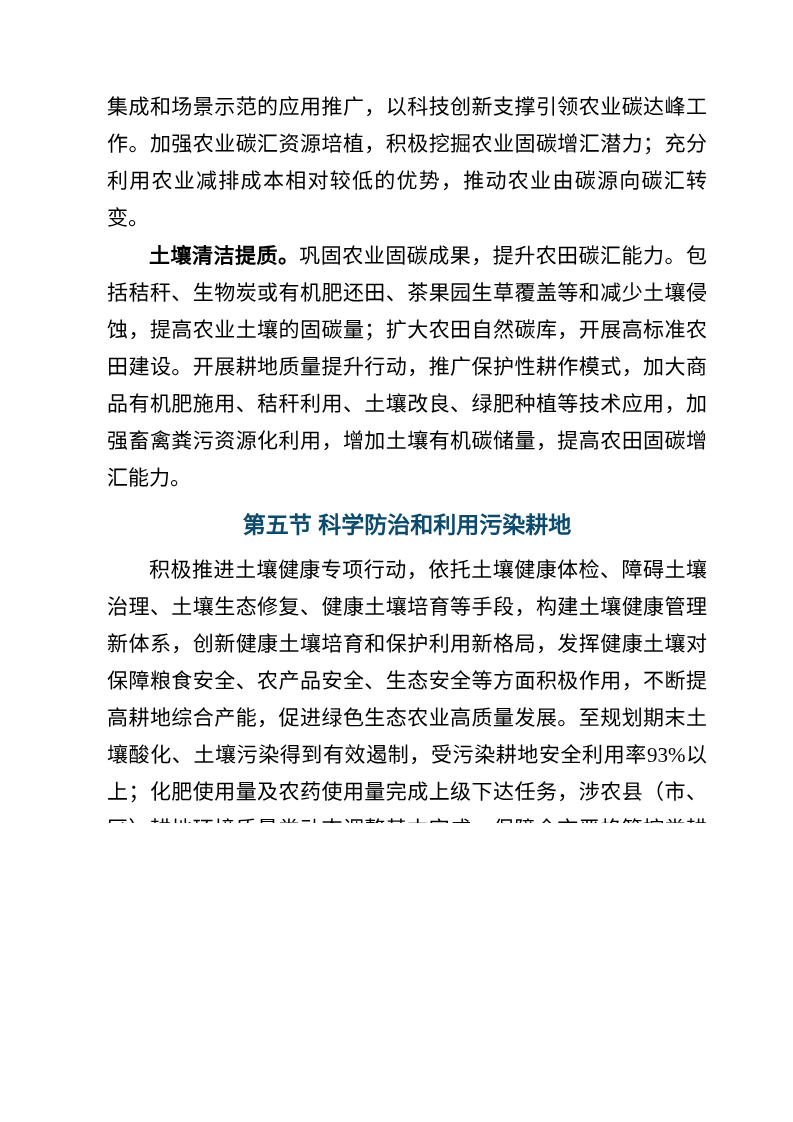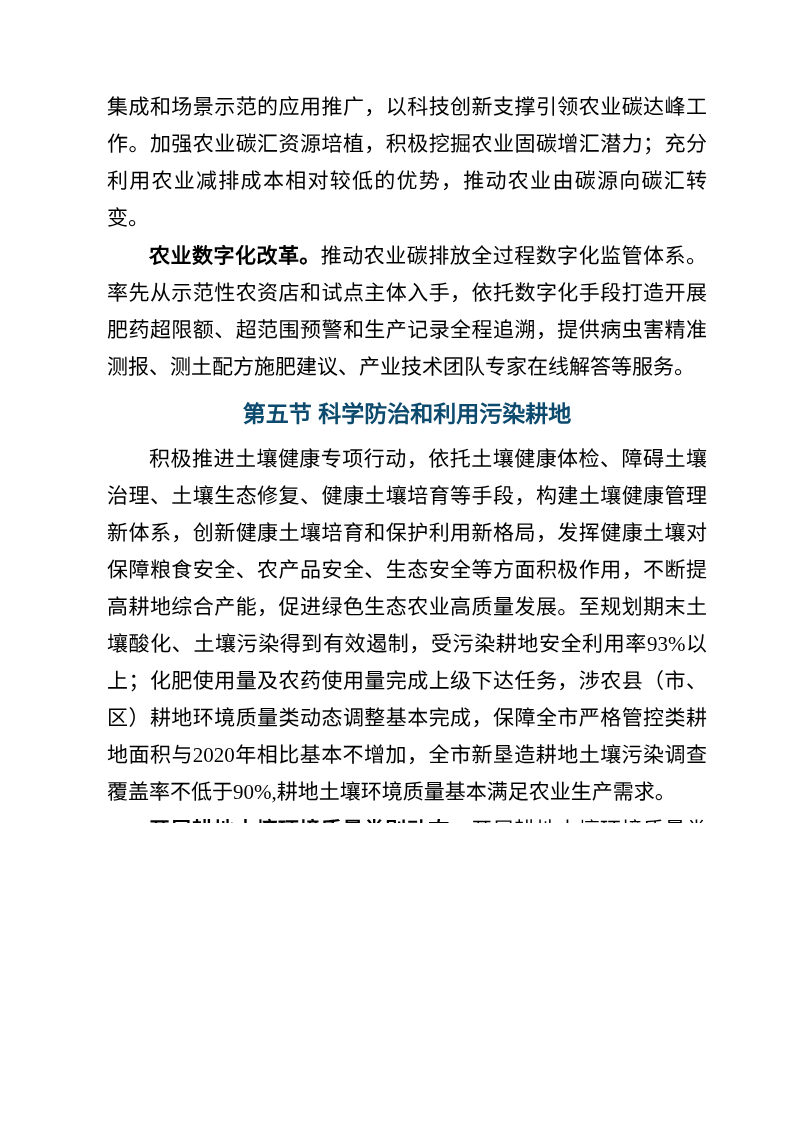--- a/index.html
+++ b/index.html
@@ -60,22 +60,22 @@
   }
 </style>
 </head>
 <body>
 
 <div class="page">
   <div class="text-block">
 
     <p class="para no-indent"><span class="lead"></span><span>集成和场景示范的应用推广，以科技创新支撑引领农业碳达峰工作。加强农业碳汇资源培植，积极挖掘农业固碳增汇潜力；充分利用农业减排成本相对较低的优势，推动农业由碳源向碳汇转变。</span></p>
 
+    <p class="para"><span class="lead">土壤清洁提质。</span><span>巩固农业固碳成果，提升农田碳汇能力。包括秸秆、生物炭或有机肥还田、茶果园生草覆盖等和减少土壤侵蚀，提高农业土壤的固碳量；扩大农田自然碳库，开展高标准农田建设。开展耕地质量提升行动，推广保护性耕作模式，加大商品有机肥施用、秸秆利用、土壤改良、绿肥种植等技术应用，加强畜禽粪污资源化利用，增加土壤有机碳储量，提高农田固碳增汇能力。</span></p>
 
-    <p class="para"><span class="lead">农业数字化改革。</span><span>推动农业碳排放全过程数字化监管体系。率先从示范性农资店和试点主体入手，依托数字化手段打造开展肥药超限额、超范围预警和生产记录全程追溯，提供病虫害精准测报、测土配方施肥建议、产业技术团队专家在线解答等服务。</span></p>
 
     <h2 class="section-heading">第五节 科学防治和利用污染耕地</h2>
 
     <p class="para"><span class="lead"></span><span>积极推进土壤健康专项行动，依托土壤健康体检、障碍土壤治理、土壤生态修复、健康土壤培育等手段，构建土壤健康管理新体系，创新健康土壤培育和保护利用新格局，发挥健康土壤对保障粮食安全、农产品安全、生态安全等方面积极作用，不断提高耕地综合产能，促进绿色生态农业高质量发展。至规划期末土壤酸化、土壤污染得到有效遏制，受污染耕地安全利用率93%以上；化肥使用量及农药使用量完成上级下达任务，涉农县（市、区）耕地环境质量类动态调整基本完成，保障全市严格管控类耕地面积与2020年相比基本不增加，全市新垦造耕地土壤污染调查覆盖率不低于90%,耕地土壤环境质量基本满足农业生产需求。</span></p>
 
     <p class="para"><span class="lead">开展耕地土壤环境质量类别动态。</span><span>开展耕地土壤环境质量类别动态</span></p>
 
   </div>
 
   <div class="page-number">50</div>

